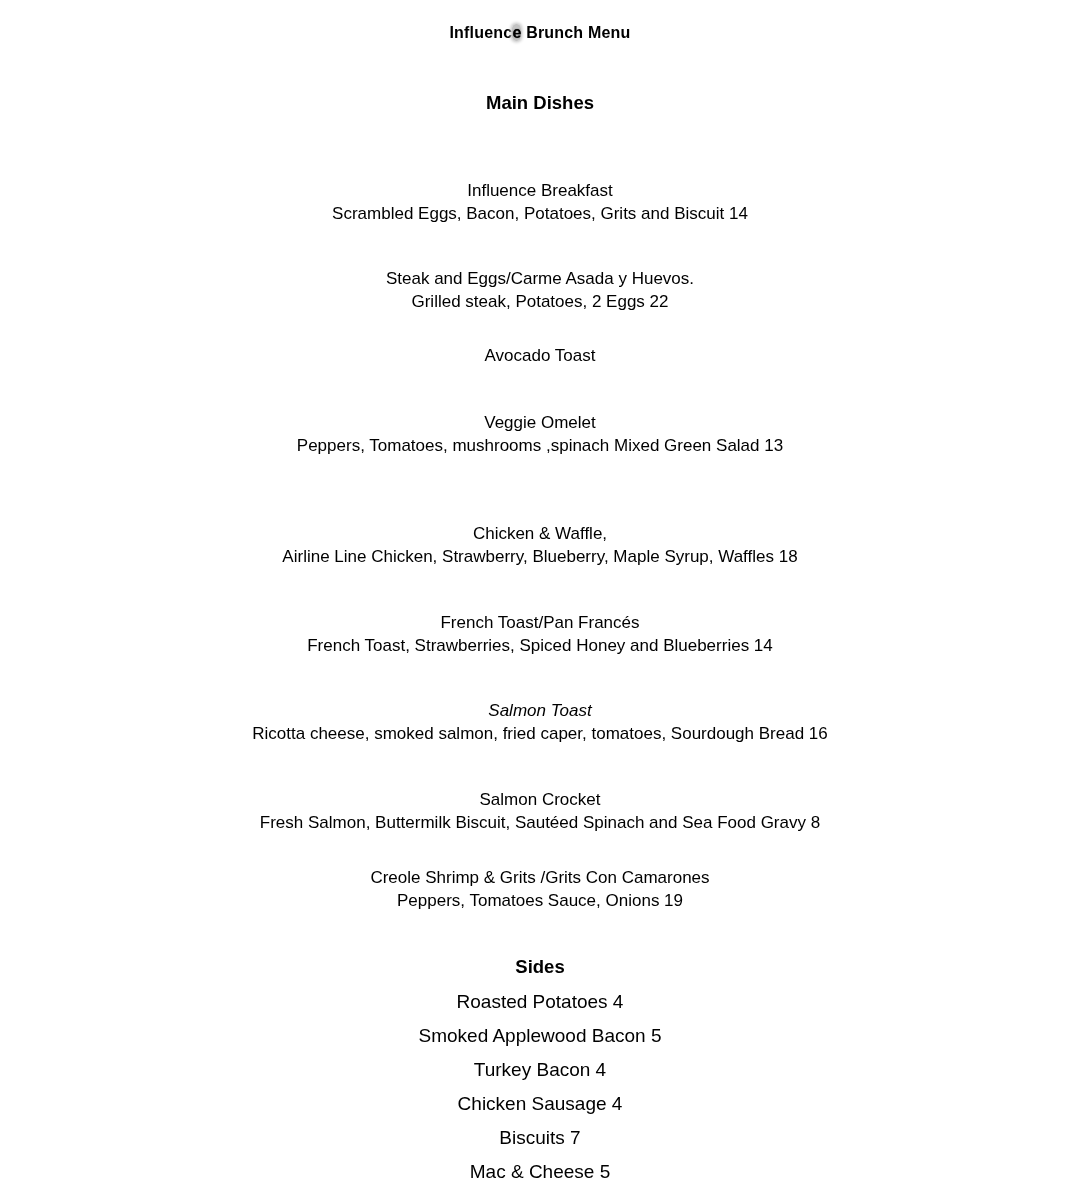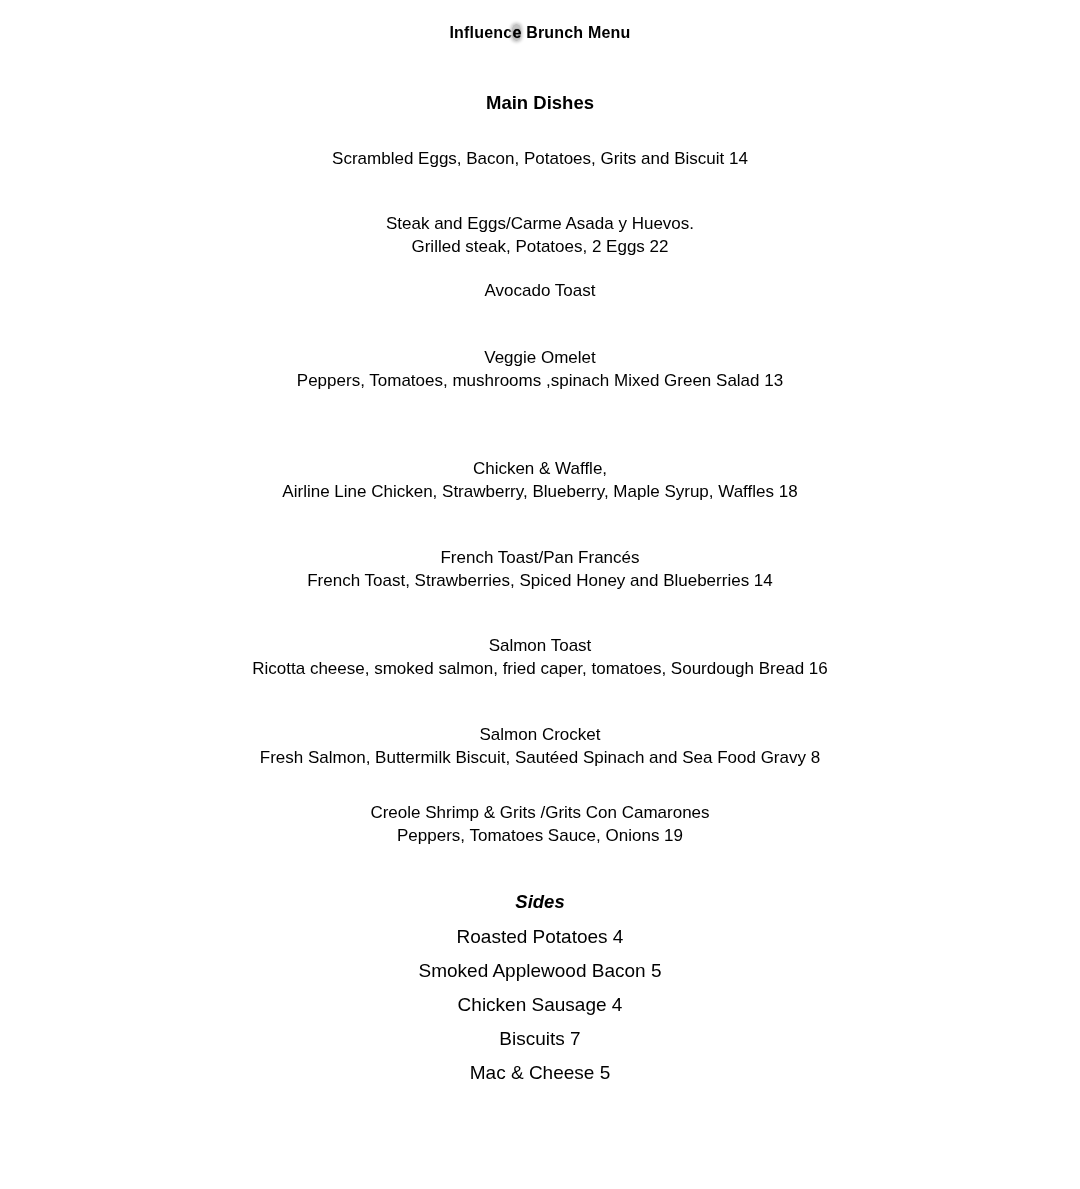--- a/index.html
+++ b/index.html
@@ -32,48 +32,49 @@
     border-radius: 5px;
     box-shadow: 0 0 3px 1.5px #cccccc;
     text-shadow: 0 0 1px #444444;
   }
   .heading {
     margin: 0;
     font-size: 18.5px;
     line-height: 24px;
     font-weight: 700;
   }
-  .main-heading { margin-bottom: 32px; }
-  .sides-heading { margin-bottom: 1px; font-style: italic; }
+  .main-heading { margin-bottom: 64px; }
+  .sides-heading { margin-bottom: 1px; }
   .menu-item p {
     margin: 0;
     font-size: 17px;
     line-height: 23px;
   }
   .item-desc { }
-  .item-name.italic { }
+  .item-name.italic { font-style: italic; }
   .side-item {
     margin: 12px;
     font-size: 19px;
     line-height: 22px;
   }
 </style>
 </head>
 <body style="background: rgb(255, 255, 255); color: rgb(0, 0, 0);">
 
 <div class="page">
   <h1 class="title"><span>Influenc</span><span class="smudge" style="background: rgb(195, 195, 195);">e</span><span> Brunch Menu</span></h1>
 
   <h2 class="heading main-heading">Main Dishes</h2>
 
   <div id="main-items">
       <div class="menu-item" style="margin-bottom: 42px;">
+        <p class="item-name">Influence Breakfast</p>
         <p class="item-desc">Scrambled Eggs, Bacon, Potatoes, Grits and Biscuit 14</p>
       </div>
-      <div class="menu-item" style="margin-bottom: 21px;">
+      <div class="menu-item" style="margin-bottom: 31px;">
         <p class="item-name">Steak and Eggs/Carme Asada y Huevos.</p>
         <p class="item-desc">Grilled steak, Potatoes, 2 Eggs 22</p>
       </div>
       <div class="menu-item" style="margin-bottom: 44px;">
         <p class="item-name">Avocado Toast</p>
       </div>
       <div class="menu-item" style="margin-bottom: 65px;">
         <p class="item-name">Veggie Omelet</p>
         <p class="item-desc">Peppers, Tomatoes, mushrooms ,spinach Mixed Green Salad 13</p>
       </div>
@@ -97,17 +98,18 @@
         <p class="item-name">Creole Shrimp &amp; Grits /Grits Con Camarones</p>
         <p class="item-desc">Peppers, Tomatoes Sauce, Onions 19</p>
       </div>
     </div>
 
   <h2 class="heading sides-heading">Sides</h2>
 
   <div id="side-items">
       <p class="side-item">Roasted Potatoes 4</p>
       <p class="side-item">Smoked Applewood Bacon 5</p>
+      <p class="side-item">Turkey Bacon 4</p>
       <p class="side-item">Chicken Sausage 4</p>
       <p class="side-item">Biscuits 7</p>
       <p class="side-item">Mac &amp; Cheese 5</p>
     </div>
 </div>
 
 </body></html>

